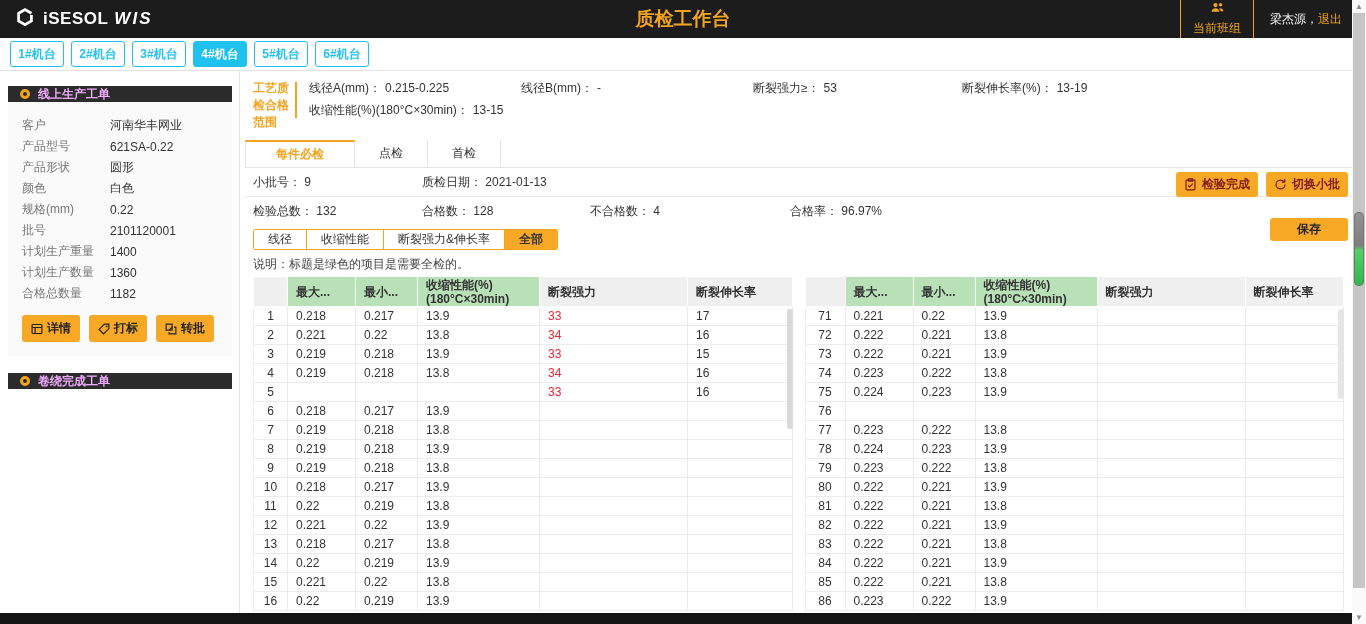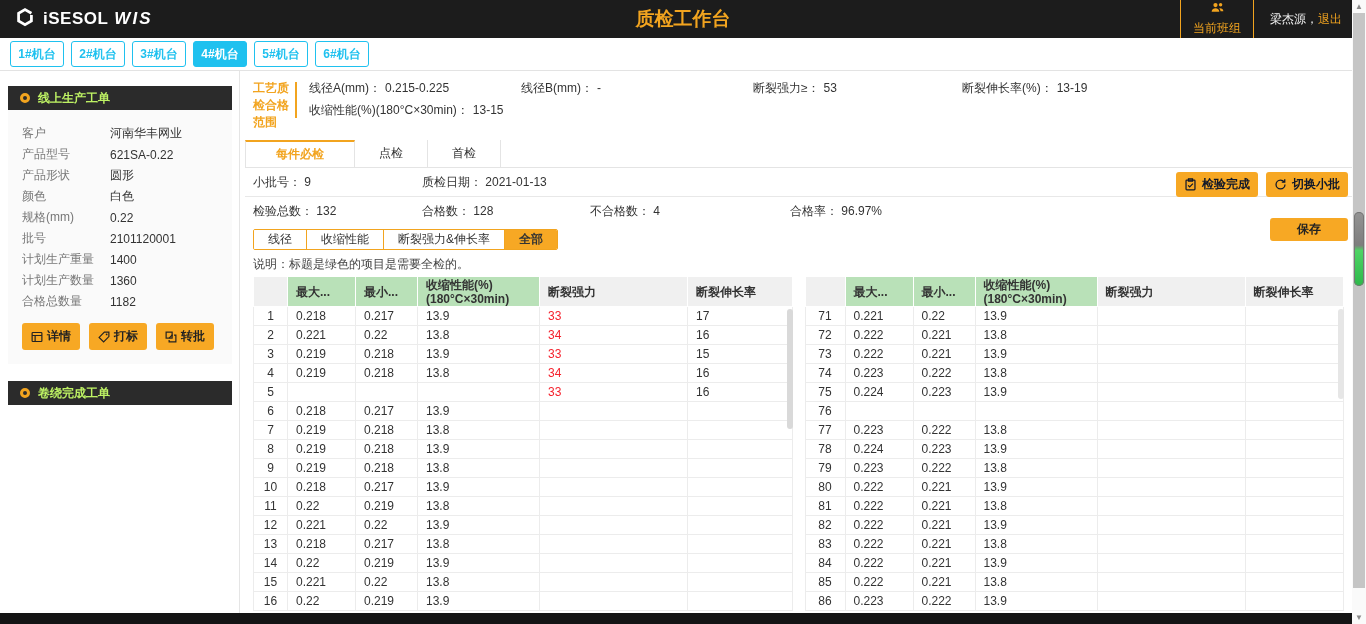--- a/index.html
+++ b/index.html
@@ -25,21 +25,21 @@
   
   .machine-tabs{position:absolute;top:38px;left:0;width:1352px;height:33px;background:#fff;
         border-bottom:1px solid #e3e3e3;display:flex;align-items:center;padding-left:10px;gap:7px;}
   .machine-tab{width:54px;height:26px;border:1px solid #1fc1ef;background:#fff;color:#1fc1ef;
         font-weight:bold;font-size:12px;border-radius:3px;cursor:pointer;font-family:inherit;}
   .machine-tab.active{background:#1fc1ef;color:#fff;}
 
   
   .v-divider{position:absolute;left:239px;top:71px;width:1px;height:542px;background:#e5e5e5;}
   .sidebar{position:absolute;left:8px;top:86px;width:224px;}
-  .side-header{height:24px;background:#2b2b2b;color:#bef264;font-weight:bold;display:flex;
+  .side-header{height:16px;background:#2b2b2b;color:#f0abfc;font-weight:bold;display:flex;
         align-items:center;padding-left:12px;gap:8px;font-size:12px;}
   .bullet{width:10px;height:10px;border:3px solid #f2a41f;border-radius:50%;display:inline-block;}
   .side-panel{background:#fafafa;padding:13px 10px 14px 14px;}
   .field-row{display:flex;height:21px;align-items:center;}
   .field-label{width:88px;color:#777;}
   .field-value{color:#333;}
   .side-buttons{display:flex;gap:9px;margin-top:11px;}
   .side-btn{display:flex;align-items:center;gap:4px;background:#f7a824;border:none;border-radius:3px;
         padding:5px 9px;font-size:12px;font-weight:bold;color:#222;cursor:pointer;font-family:inherit;}
   .side-header.second{margin-top:17px;}
@@ -58,21 +58,21 @@
   .insp-tab{padding:0 24px;line-height:26px;border-right:1px solid #e4e4e4;cursor:pointer;
         background:#fff;color:#333;}
   .insp-tab:first-child{border-left:1px solid #e4e4e4;padding:0 30px;}
   .insp-tab.active{color:#f2a41f;font-weight:bold;border-top:2px solid #f2a41f;line-height:24px;}
 
   .batch-row{position:relative;height:29px;display:flex;align-items:center;padding-left:8px;
         border-bottom:1px solid #e8e8e8;}
   .batch-group1{width:169px;}
   .batch-actions{position:absolute;top:100px;right:4px;display:flex;gap:8px;}
   .action-btn{display:flex;align-items:center;gap:5px;background:#f7a824;border:none;border-radius:3px;
-        padding:4px 8px;font-weight:bold;font-size:12px;color:#0f172a;cursor:pointer;font-family:inherit;}
+        padding:4px 8px;font-weight:bold;font-size:12px;color:#7f1d1d;cursor:pointer;font-family:inherit;}
 
   .stats-row{height:28px;display:flex;align-items:center;padding-left:8px;}
   .stat0{width:169px;}.stat1{width:168px;}.stat2{width:200px;}
 
   .filter-row{position:relative;margin:4px 0 0 8px;height:21px;}
   .filter-group{display:inline-flex;border:1px solid #f2a41f;border-radius:2px;overflow:hidden;height:21px;}
   .filter-seg{padding:0 14px;line-height:19px;border-right:1px solid #f2a41f;cursor:pointer;background:#fff;}
   .filter-seg:last-child{border-right:none;}
   .filter-seg.active{background:#f7a824;font-weight:bold;}
   .save-btn{position:absolute;top:146px;right:4px;width:78px;height:23px;background:#f7a824;border:none;

